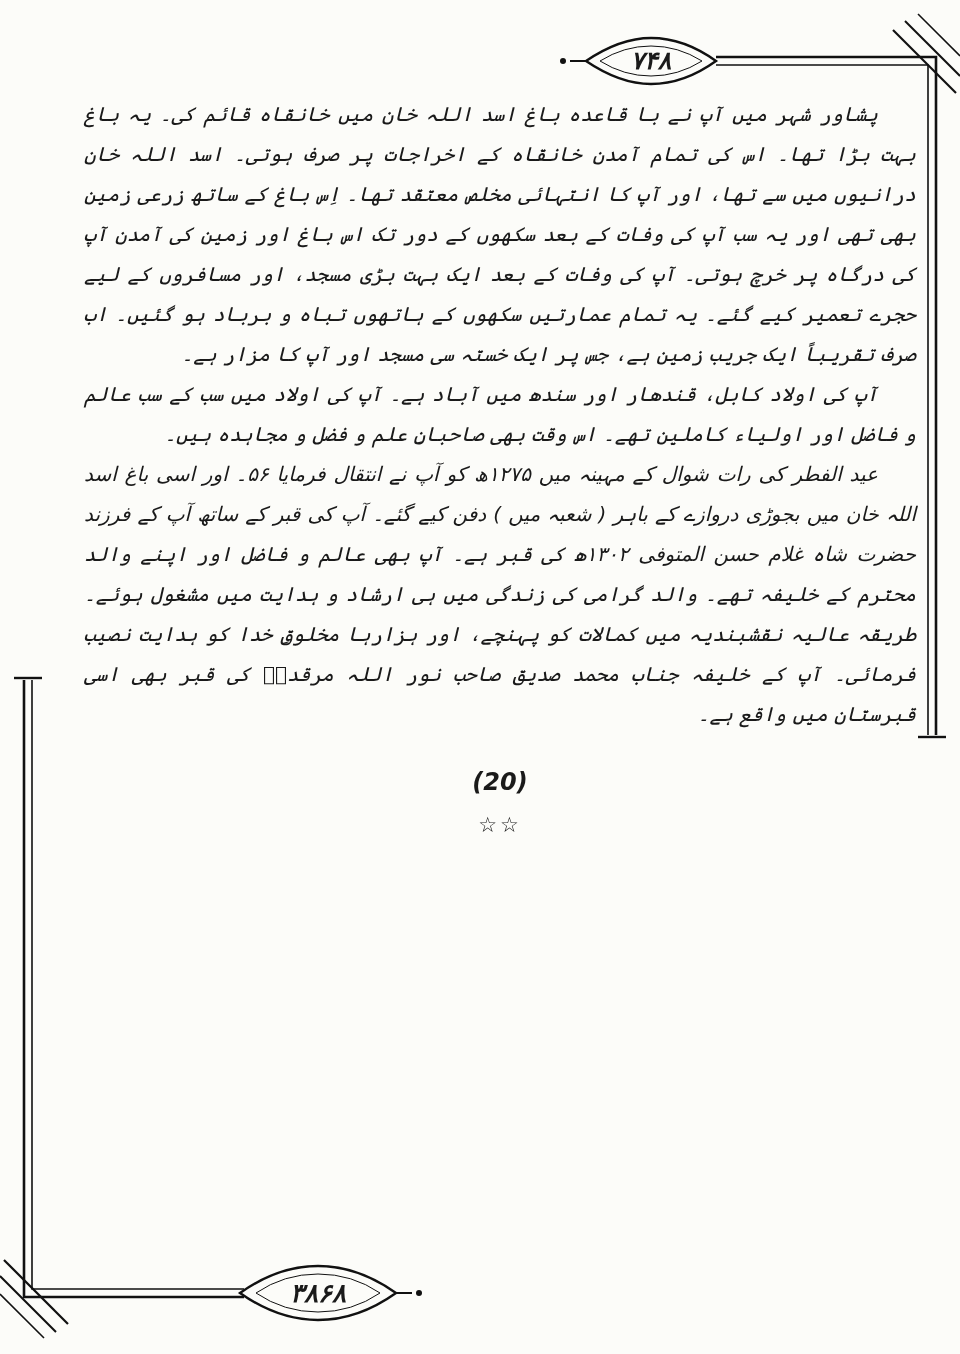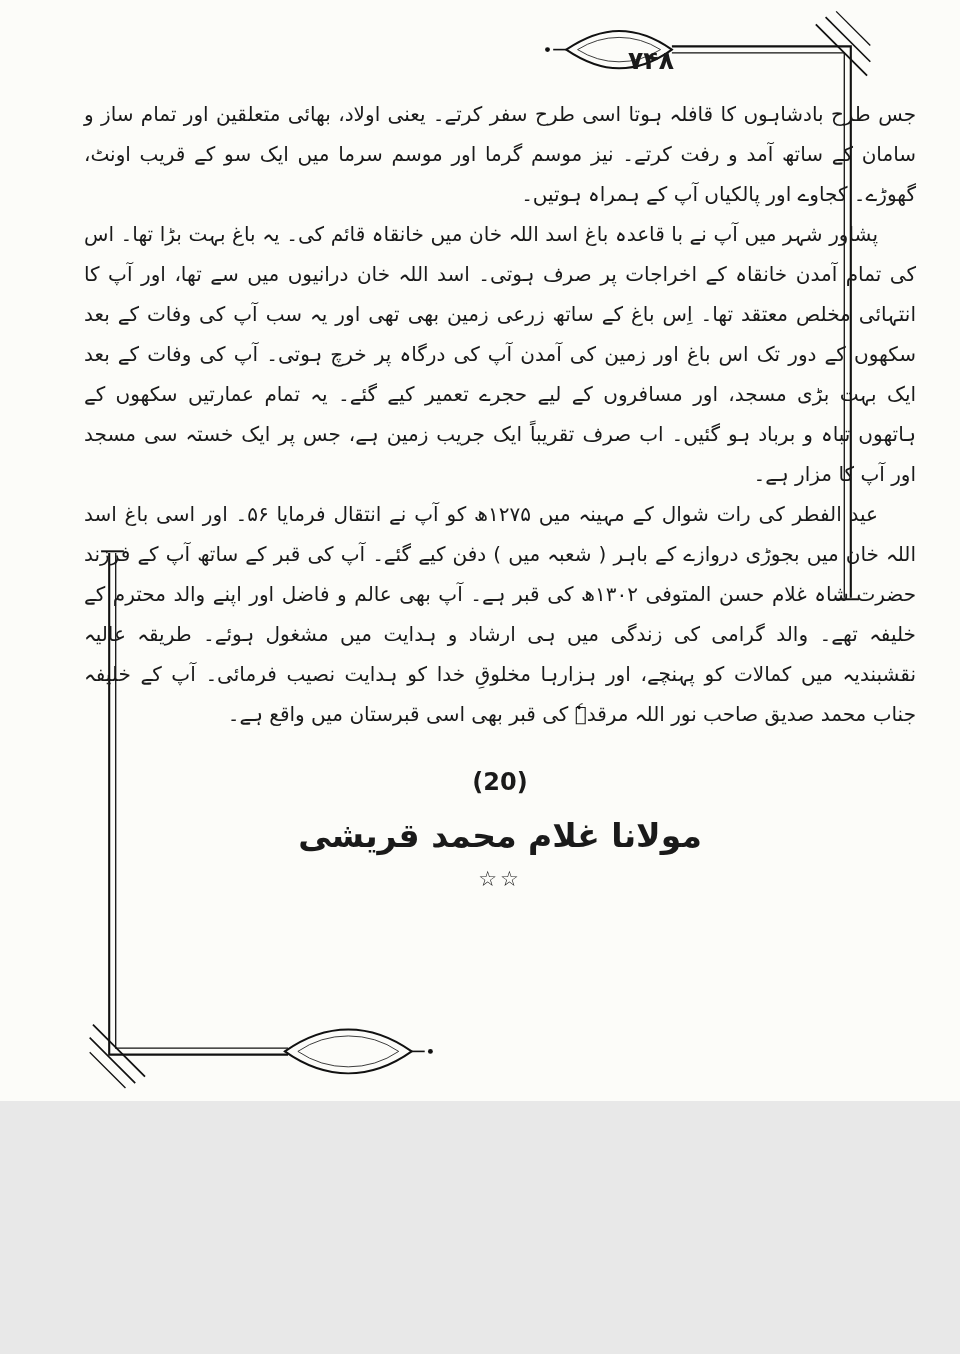--- a/index.html
+++ b/index.html
@@ -4,26 +4,27 @@
 <style>
   :root{
     --ink:#1a1a1a;
     --paper:#fcfcf9;
     --border:#111111;
   }
   html,body{margin:0;padding:0;background:#e8e8e8;}
   .page{
     position:relative;
     width:960px;
-    height:1101px;
+    height:1354px;
     margin:0 auto;
     background:var(--paper);
     overflow:hidden;
     font-family:"DejaVu Sans", sans-serif;
     color:var(--ink);
+    font-style:italic;
   }
   .frame{
     position:absolute;
     inset:0;
     width:100%;
     height:100%;
     pointer-events:none;
   }
   .page-num{
     position:absolute;
@@ -113,23 +114,22 @@
     <path d="M240,1293 Q278,1266 318,1266 Q358,1266 396,1293 Q358,1320 318,1320 Q278,1320 240,1293 Z" fill="#fcfcf9" stroke="#111" stroke-width="2.4"></path>
     <path d="M256,1293 Q284,1274 318,1274 Q352,1274 380,1293 Q352,1312 318,1312 Q284,1312 256,1293 Z" fill="none" stroke="#111" stroke-width="1"></path>
     <path d="M396,1293 H412" fill="none" stroke="#111" stroke-width="2"></path>
     <circle cx="419" cy="1293" r="3" fill="#111"></circle>
   </svg>
 
   <div class="page-num top">۷۴۸</div>
   <div class="page-num bottom">۳۸۶۸</div>
 
   <main class="text-block">
-    <p class="continues">جس طرح بادشاہوں کا قافلہ ہوتا اسی طرح سفر کرتے۔ یعنی اولاد، بھائی متعلقین اور تمام ساز و سامان کے ساتھ آمد و رفت کرتے۔ نیز موسم گرما اور موسم سرما میں ایک سو کے قریب اونٹ، گھوڑے۔ کجاوے اور پالکیاں آپ کے ہمراہ ہوتیں۔</p>
     <p>پشاور شہر میں آپ نے با قاعدہ باغ اسد اللہ خان میں خانقاہ قائم کی۔ یہ باغ بہت بڑا تھا۔ اس کی تمام آمدن خانقاہ کے اخراجات پر صرف ہوتی۔ اسد اللہ خان درانیوں میں سے تھا، اور آپ کا انتہائی مخلص معتقد تھا۔ اِس باغ کے ساتھ زرعی زمین بھی تھی اور یہ سب آپ کی وفات کے بعد سکھوں کے دور تک اس باغ اور زمین کی آمدن آپ کی درگاہ پر خرچ ہوتی۔ آپ کی وفات کے بعد ایک بہت بڑی مسجد، اور مسافروں کے لیے حجرے تعمیر کیے گئے۔ یہ تمام عمارتیں سکھوں کے ہاتھوں تباہ و برباد ہو گئیں۔ اب صرف تقریباً ایک جریب زمین ہے، جس پر ایک خستہ سی مسجد اور آپ کا مزار ہے۔</p>
+    <p>آپ کی اولاد کابل، قندھار اور سندھ میں آباد ہے۔ آپ کی اولاد میں سب کے سب عالم و فاضل اور اولیاء کاملین تھے۔ اس وقت بھی صاحبانِ علم و فضل و مجاہدہ ہیں۔</p>
     <p>عید الفطر کی رات شوال کے مہینہ میں ۱۲۷۵ھ کو آپ نے انتقال فرمایا ۵۶۔ اور اسی باغ اسد اللہ خان میں بجوڑی دروازے کے باہر ( شعبہ میں ) دفن کیے گئے۔ آپ کی قبر کے ساتھ آپ کے فرزند حضرت شاہ غلام حسن المتوفی ۱۳۰۲ھ کی قبر ہے۔ آپ بھی عالم و فاضل اور اپنے والد محترم کے خلیفہ تھے۔ والد گرامی کی زندگی میں ہی ارشاد و ہدایت میں مشغول ہوئے۔ طریقہ عالیہ نقشبندیہ میں کمالات کو پہنچے، اور ہزارہا مخلوقِ خدا کو ہدایت نصیب فرمائی۔ آپ کے خلیفہ جناب محمد صدیق صاحب نور اللہ مرقدہٗ کی قبر بھی اسی قبرستان میں واقع ہے۔</p>
 
     <div class="section-number">(20)</div>
-    <h1 class="section-title">مولانا غلام محمد قریشی</h1>
     <div class="stars">☆☆</div>
 
   </main>
 
 </div>
 
 </body></html>

